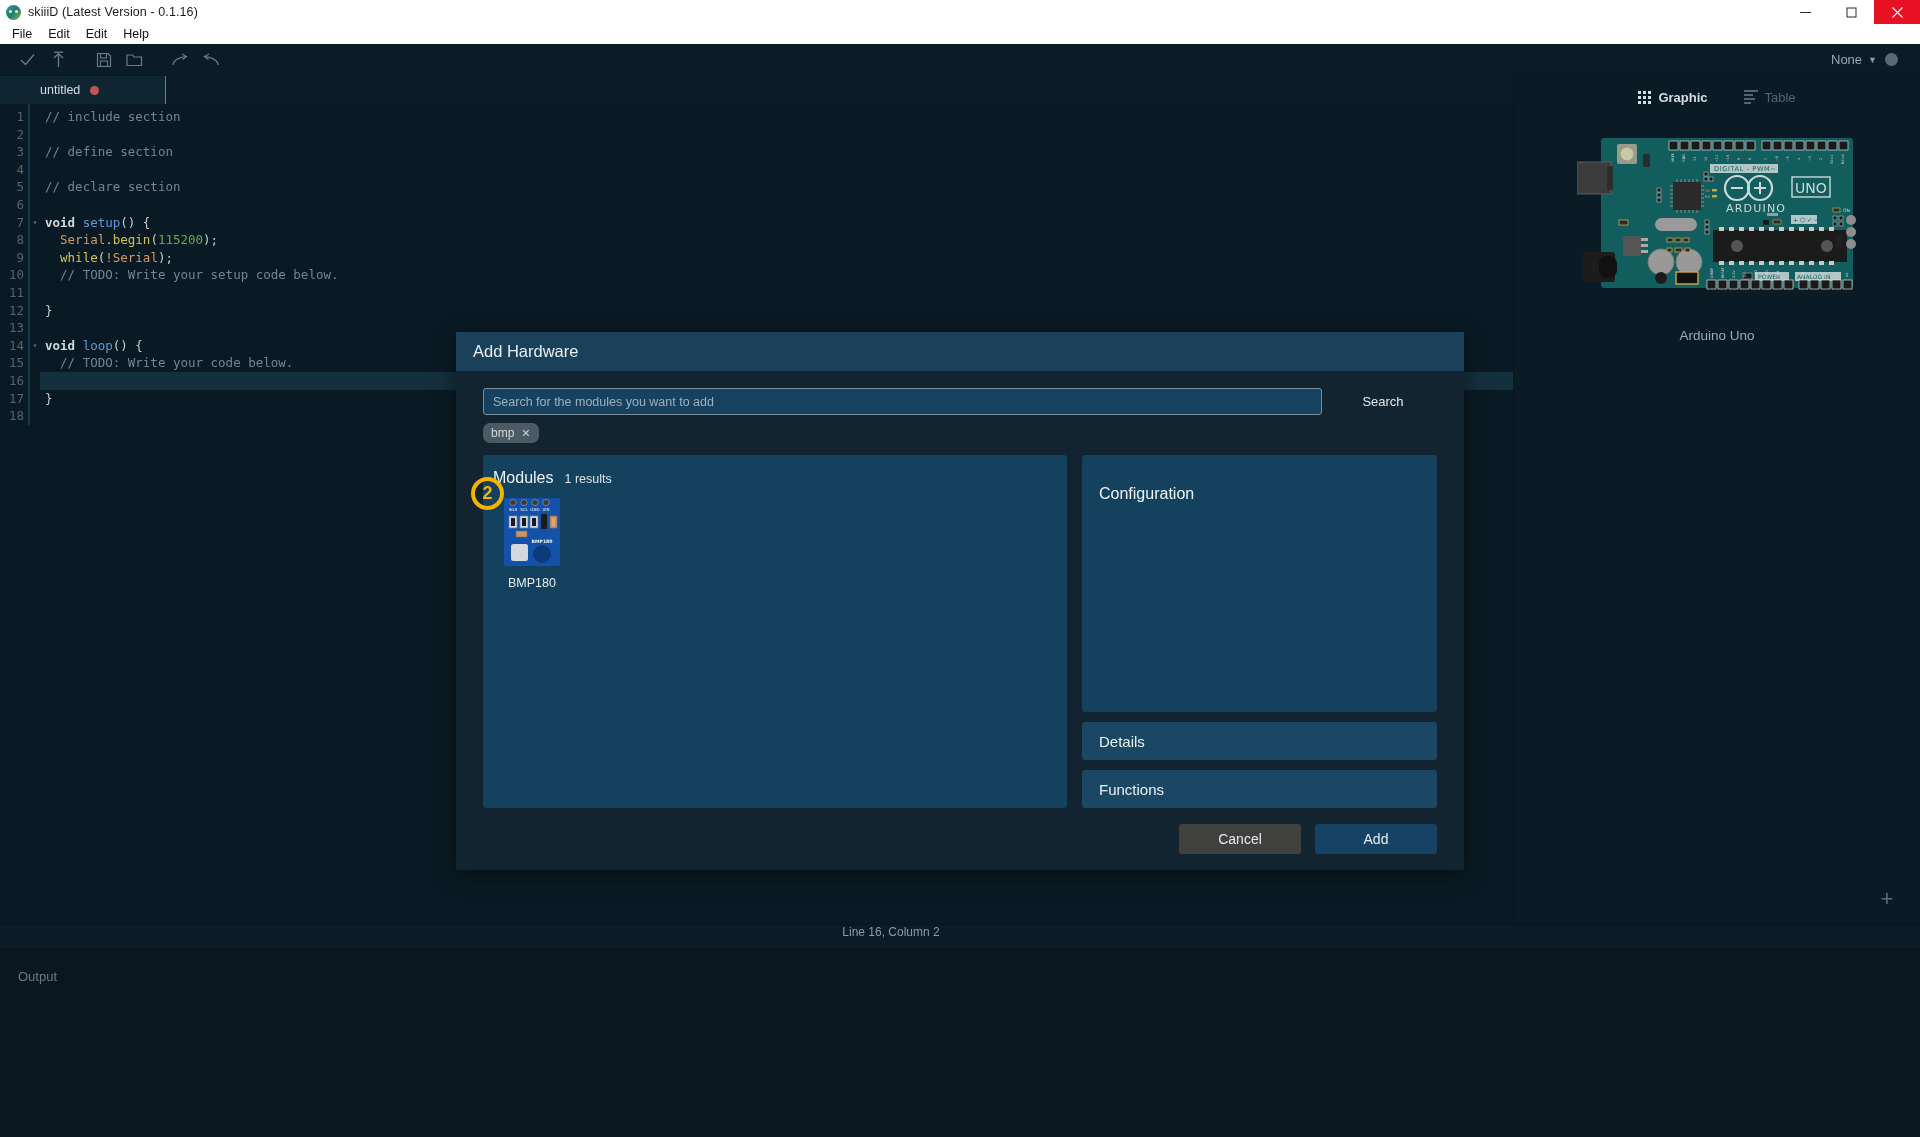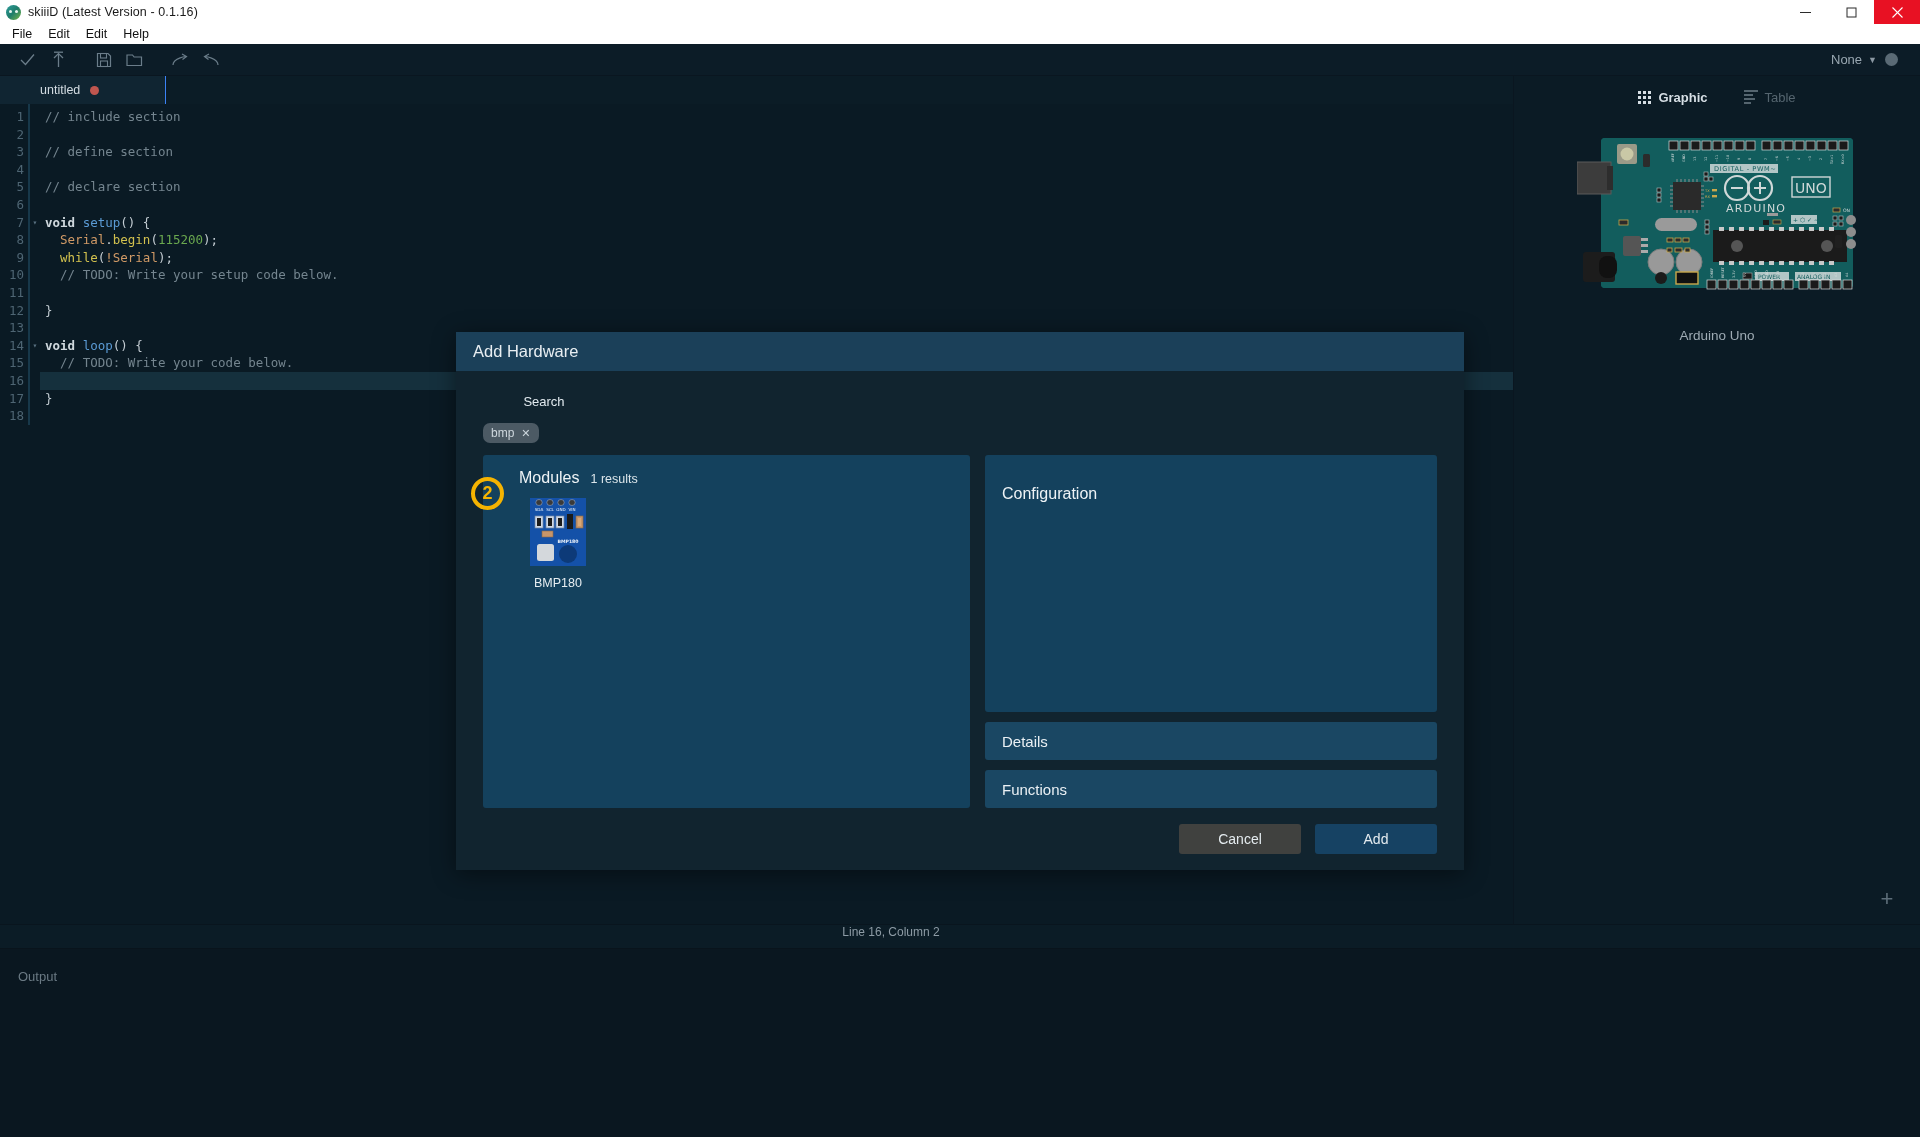--- a/index.html
+++ b/index.html
@@ -204,22 +204,22 @@
   .chip {
     background: #4c5a64; border-radius: 7px;
     padding: 0 8px; height: 20px;
     display: flex; align-items: center; gap: 7px;
     font-size: 12px; color: #cfd8de;
   }
   .chip-x { font-size: 11px; color: #cbd5db; }
 
   #panels { display: flex; gap: 15px; margin-top: 10px; flex: 1; }
   #modules-panel {
-    width: 487px; background: #14415d; border-radius: 3px;
-    padding: 14px 36px; position: relative;
+    width: 584px; background: #14415d; border-radius: 3px;
+    padding: 14px 10px; position: relative;
   }
   #modules-head { display: flex; align-items: baseline; gap: 11px; }
   #modules-title { font-size: 16px; color: #eef3f6; }
   #modules-count { font-size: 12.5px; color: #dbe5ea; }
   #module-grid { margin-top: 9px; display: flex; flex-wrap: wrap; gap: 12px; }
   .module-card {
     width: 78px; display: flex; flex-direction: column; align-items: center;
   }
   .module-thumb { width: 72px; height: 72px; display: flex; align-items: center; justify-content: center; }
   .module-label { margin-top: 8px; font-size: 12.5px; color: #e6edf1; }
@@ -684,20 +684,21 @@
 </div>
 
 <div id="modal-backdrop">
   <div id="dialog">
     <div id="dialog-titlebar">
       <div id="dialog-title">Add Hardware</div>
     </div>
     <div id="dialog-body">
 
       <div id="search-row">
+        <input id="search-input" type="text" placeholder="Search for the modules you want to add" style="">
         <button id="search-btn">Search</button>
       </div>
 
       <div id="chips">
         <div class="chip">
           <span>bmp</span>
           <span class="chip-x">✕</span>
         </div>
       </div>
 

